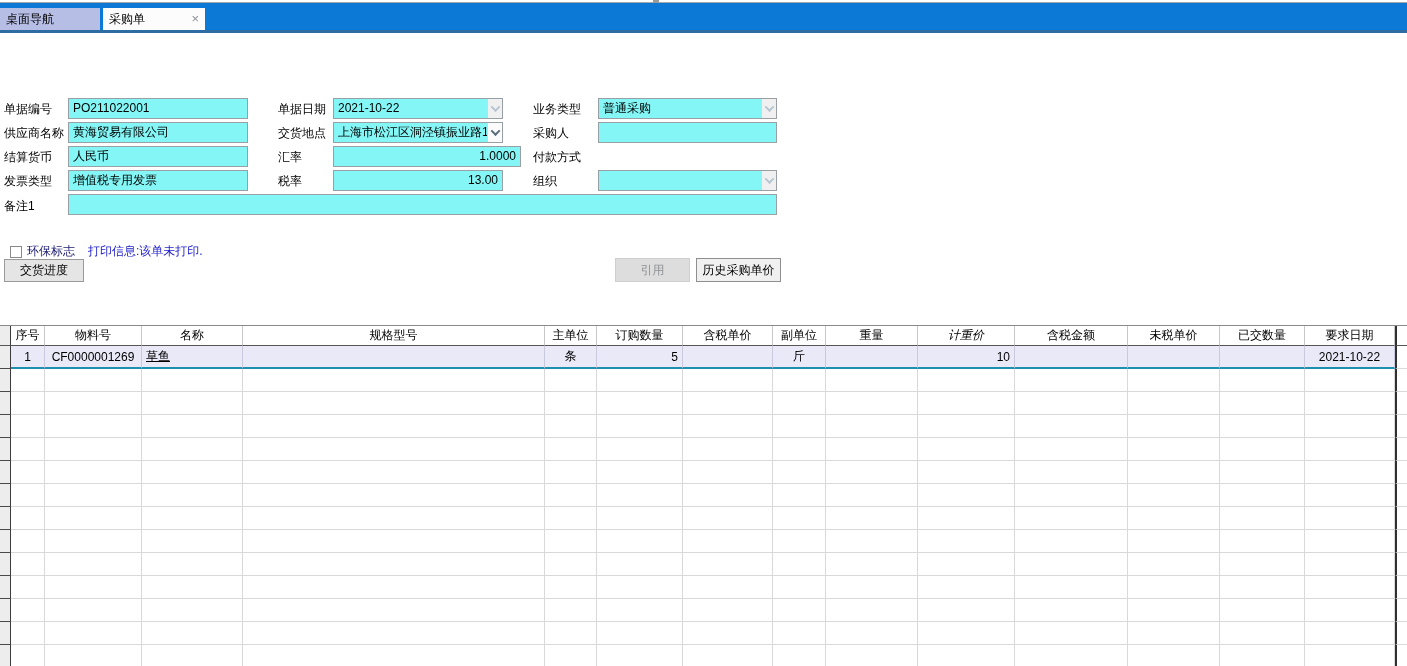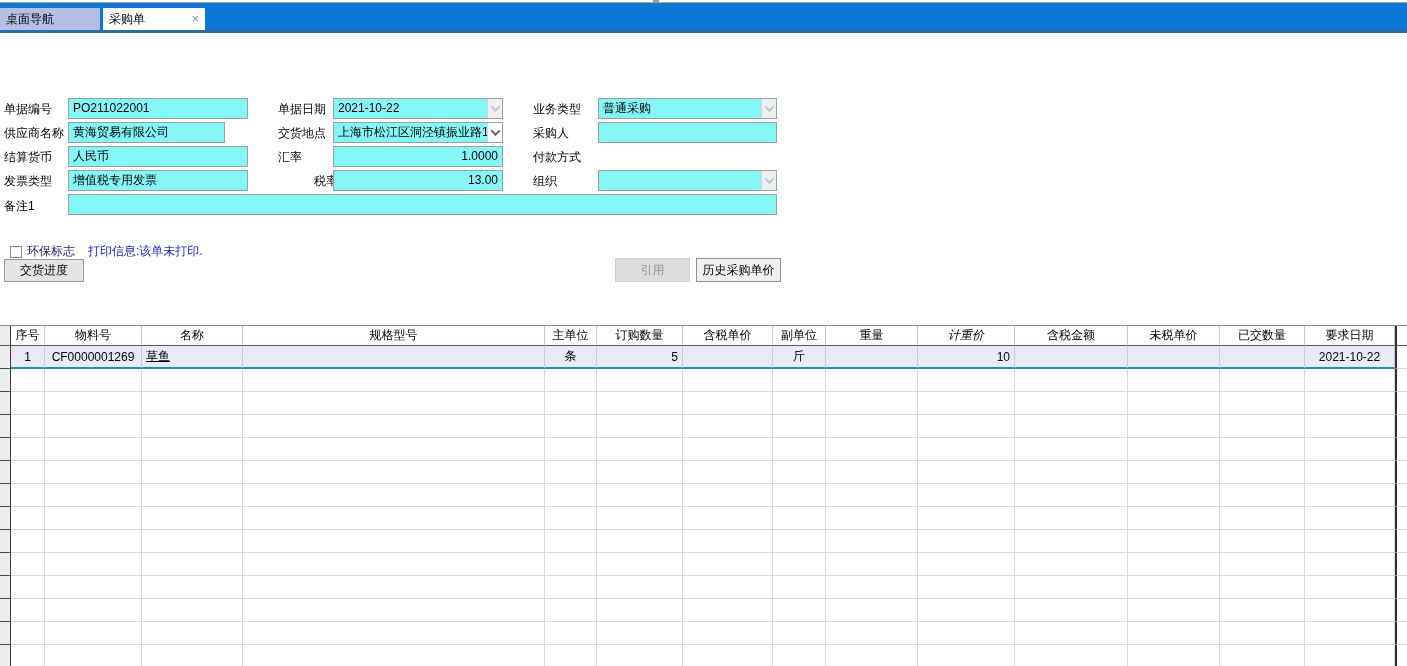--- a/index.html
+++ b/index.html
@@ -79,21 +79,21 @@
   </div>
   <div class="wtab cur">
     <span>采购单</span>
     <span class="close">×</span>
   </div>
 
   <div class="lbl" style="left:4px;top:99px;">单据编号</div>
   <div class="fld" style="left:68px;top:98px;width:180px;">PO211022001</div>
 
   <div class="lbl" style="left:4px;top:123px;">供应商名称</div>
-  <div class="fld" style="left:68px;top:122px;width:157px;">黄海贸易有限公司</div>
+  <div class="fld" style="left:68px;top:122px;width:180px;">黄海贸易有限公司</div>
 
   <div class="lbl" style="left:4px;top:147px;">结算货币</div>
   <div class="fld" style="left:68px;top:146px;width:180px;">人民币</div>
 
   <div class="lbl" style="left:4px;top:171px;">发票类型</div>
   <div class="fld" style="left:68px;top:170px;width:180px;">增值税专用发票</div>
 
   <div class="lbl" style="left:4px;top:196px;">备注1</div>
   <div class="fld" style="left:68px;top:194px;width:709px;"></div>
 
@@ -107,23 +107,23 @@
 
   <div class="lbl" style="left:278px;top:123px;">交货地点</div>
   <div class="fld" style="left:333px;top:122px;width:170px;padding-right:17px;">
     <span>上海市松江区洞泾镇振业路17</span>
     <span class="arrow on">
         <span class="chev"></span>
       </span>
   </div>
 
   <div class="lbl" style="left:278px;top:147px;">汇率</div>
-  <div class="fld num" style="left:333px;top:146px;width:170px;">1.0000</div>
-
-  <div class="lbl" style="left:278px;top:171px;margin-left:36px;">税率</div>
+  <div class="fld num" style="left:333px;top:146px;width:188px;">1.0000</div>
+
+  <div class="lbl" style="left:278px;top:171px;">税率</div>
   <div class="fld num" style="left:333px;top:170px;width:170px;">13.00</div>
 
   <div class="lbl" style="left:533px;top:99px;">业务类型</div>
   <div class="fld" style="left:598px;top:98px;width:179px;">
     <span>普通采购</span>
     <span class="arrow">
         <span class="chev"></span>
       </span>
   </div>
 

